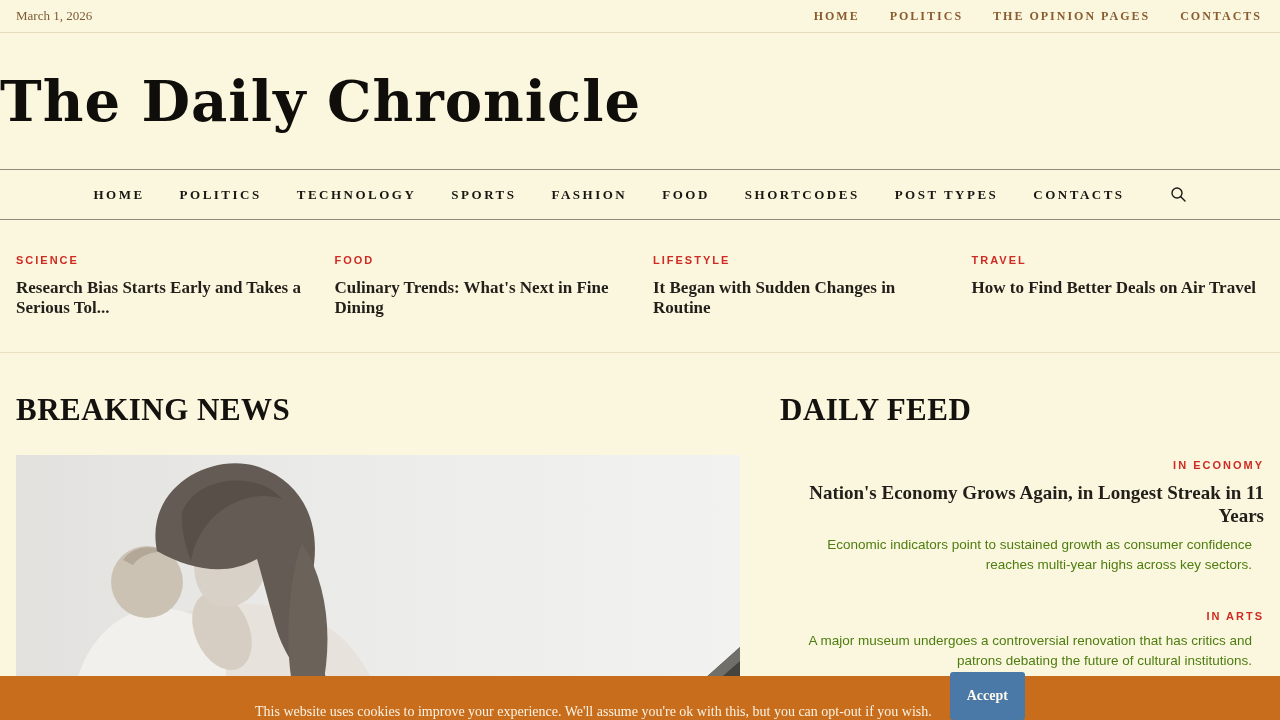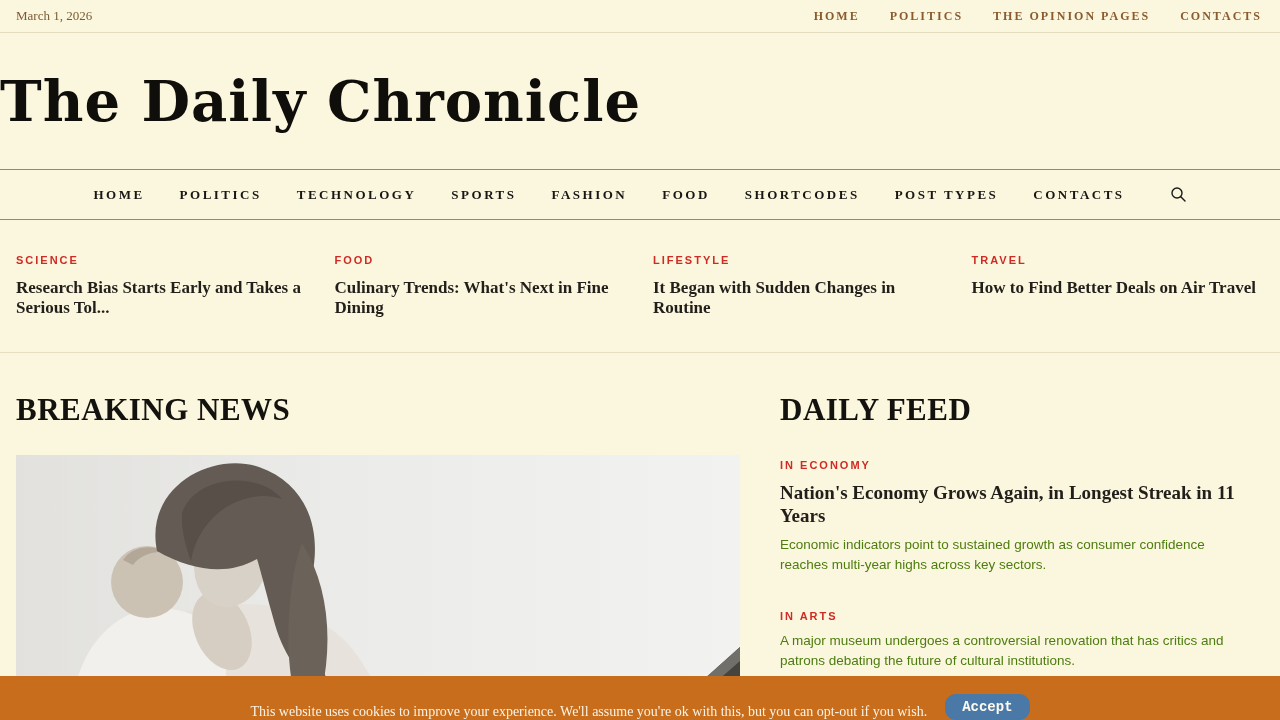--- a/index.html
+++ b/index.html
@@ -60,41 +60,41 @@
   .content { display: flex; gap: 40px; padding: 0 16px; }
   .col-breaking { width: 724px; flex: none; }
   .col-feed { width: 484px; flex: none; }
   .section-head {
     margin: 39px 0 0; font-family: "Liberation Serif", serif; font-weight: bold;
     font-size: 31px; letter-spacing: 0.5px; color: #14120f;
   }
   .hero { margin: 27px 0 0; width: 724px; height: 285px; overflow: hidden; cursor: pointer; }
   .hero svg { display: block; }
 
-  .feed-item { margin-top: 27px; }
+  .feed-item { margin-top: 27px; text-align: right; }
   .feed-item + .feed-item { margin-top: 31px; }
   .feed-title {
     display: block; margin-top: 9px; font-family: "Liberation Serif", serif;
     font-weight: bold; font-size: 19px; line-height: 1.2; color: #221f1b;
   }
   .feed-excerpt {
     margin: 7px 0 0; font-family: "Liberation Sans", sans-serif;
     font-size: 13.5px; line-height: 1.48; color: #4d7c0f; max-width: 472px;
   }
 
   
   .cookiebar {
     position: absolute; left: 0; right: 0; bottom: 0; height: 44px; z-index: 20;
     background: #c76d1c; display: flex; align-items: flex-end; justify-content: center; gap: 18px;
   }
   .cookie-msg { font-family: "Liberation Serif", serif; font-size: 14px; color: #faf3e4; }
   .accept-btn {
     border: none; cursor: pointer; background: #4a79a7; color: #fdf9ee;
-    font-family: Liberation Mono, monospace; font-weight: bold; font-size: 14px;
-    padding: 5px 17px; border-radius: 11px;
+    font-family: Liberation Serif, serif; font-weight: bold; font-size: 14px;
+    padding: 16px 17px; border-radius: 3px;
   }
 </style>
 </head>
 <body>
 
 <header class="topbar">
   <span class="topbar-date">March 1, 2026</span>
   <nav class="topbar-menu">
     <a>HOME</a>
     <a>POLITICS</a>

